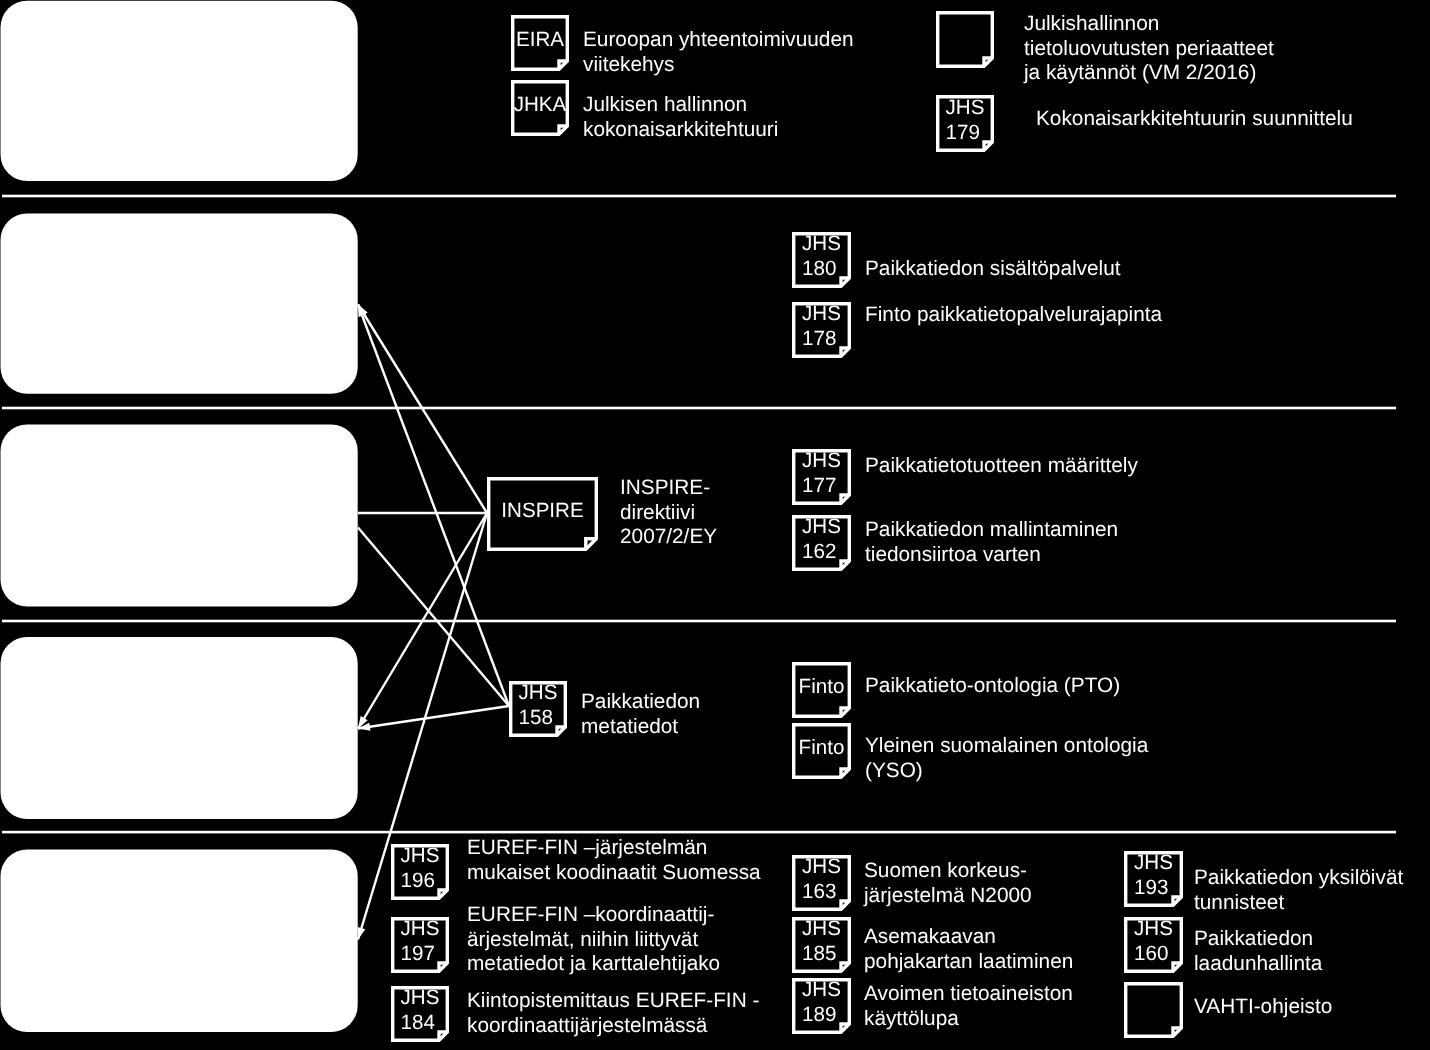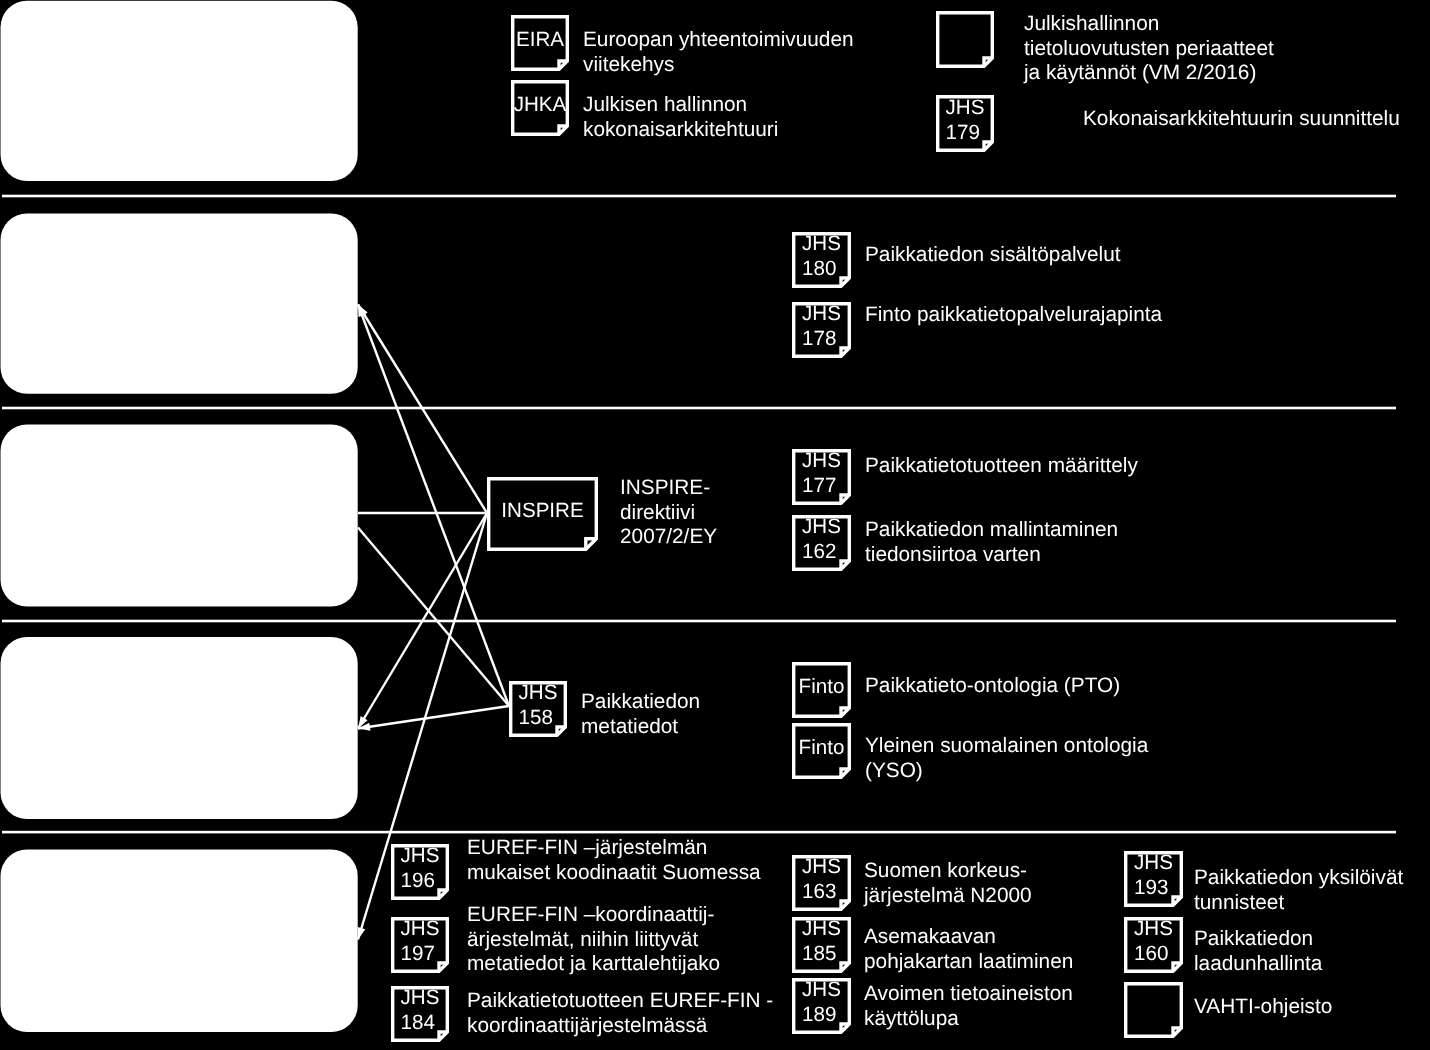--- a/index.html
+++ b/index.html
@@ -70,32 +70,32 @@
 </div>
 <div class="node">
   <div class="ico" style="left:936px;top:95px;width:58px;height:57px">
         <svg width="58.0" height="57.0" viewBox="0 0 58.0 57.0" fill="none" stroke="#fff" stroke-width="3.4" stroke-linejoin="miter" shape-rendering="geometricPrecision">
           <path d="M 1.7 1.7 L 56.3 1.7 L 56.3 47.0 L 48.0 55.3 L 1.7 55.3 Z"></path>
           <path d="M 56.3 47.0 L 48.0 47.0 L 48.0 55.3"></path>
         </svg>
         <div class="icotext" style="margin-top:-3px">JHS
 179</div>
       </div>
-  <div class="lbl" style="left:1083px;top:107px">Kokonaisarkkitehtuurin suunnittelu</div>
+  <div class="lbl" style="left:1036px;top:107px">Kokonaisarkkitehtuurin suunnittelu</div>
 </div>
 <div class="node">
   <div class="ico" style="left:792px;top:232px;width:59px;height:56px">
         <svg width="59.0" height="56.0" viewBox="0 0 59.0 56.0" fill="none" stroke="#fff" stroke-width="3.4" stroke-linejoin="miter" shape-rendering="geometricPrecision">
           <path d="M 1.7 1.7 L 57.3 1.7 L 57.3 46.0 L 49.0 54.3 L 1.7 54.3 Z"></path>
           <path d="M 57.3 46.0 L 49.0 46.0 L 49.0 54.3"></path>
         </svg>
         <div class="icotext" style="margin-top:-3px">JHS
 180</div>
       </div>
-  <div class="lbl" style="left:865px;top:243px">Paikkatiedon sisältöpalvelut</div>
+  <div class="lbl" style="left:865px;top:257px">Paikkatiedon sisältöpalvelut</div>
 </div>
 <div class="node">
   <div class="ico" style="left:792px;top:302px;width:59px;height:56px">
         <svg width="59.0" height="56.0" viewBox="0 0 59.0 56.0" fill="none" stroke="#fff" stroke-width="3.4" stroke-linejoin="miter" shape-rendering="geometricPrecision">
           <path d="M 1.7 1.7 L 57.3 1.7 L 57.3 46.0 L 49.0 54.3 L 1.7 54.3 Z"></path>
           <path d="M 57.3 46.0 L 49.0 46.0 L 49.0 54.3"></path>
         </svg>
         <div class="icotext" style="margin-top:-3px">JHS
 178</div>
       </div>
@@ -196,21 +196,21 @@
 </div>
 <div class="node">
   <div class="ico" style="left:391px;top:986px;width:58px;height:56px">
         <svg width="58.0" height="56.0" viewBox="0 0 58.0 56.0" fill="none" stroke="#fff" stroke-width="3.4" stroke-linejoin="miter" shape-rendering="geometricPrecision">
           <path d="M 1.7 1.7 L 56.3 1.7 L 56.3 46.0 L 48.0 54.3 L 1.7 54.3 Z"></path>
           <path d="M 56.3 46.0 L 48.0 46.0 L 48.0 54.3"></path>
         </svg>
         <div class="icotext" style="margin-top:-3px">JHS
 184</div>
       </div>
-  <div class="lbl" style="left:467px;top:989px">Paikkatietotuotteen EUREF-FIN -
+  <div class="lbl" style="left:467px;top:989px">Kiintopistemittaus EUREF-FIN -
 koordinaattijärjestelmässä</div>
 </div>
 <div class="node">
   <div class="ico" style="left:792px;top:855px;width:59px;height:56px">
         <svg width="59.0" height="56.0" viewBox="0 0 59.0 56.0" fill="none" stroke="#fff" stroke-width="3.4" stroke-linejoin="miter" shape-rendering="geometricPrecision">
           <path d="M 1.7 1.7 L 57.3 1.7 L 57.3 46.0 L 49.0 54.3 L 1.7 54.3 Z"></path>
           <path d="M 57.3 46.0 L 49.0 46.0 L 49.0 54.3"></path>
         </svg>
         <div class="icotext" style="margin-top:-3px">JHS
 163</div>

